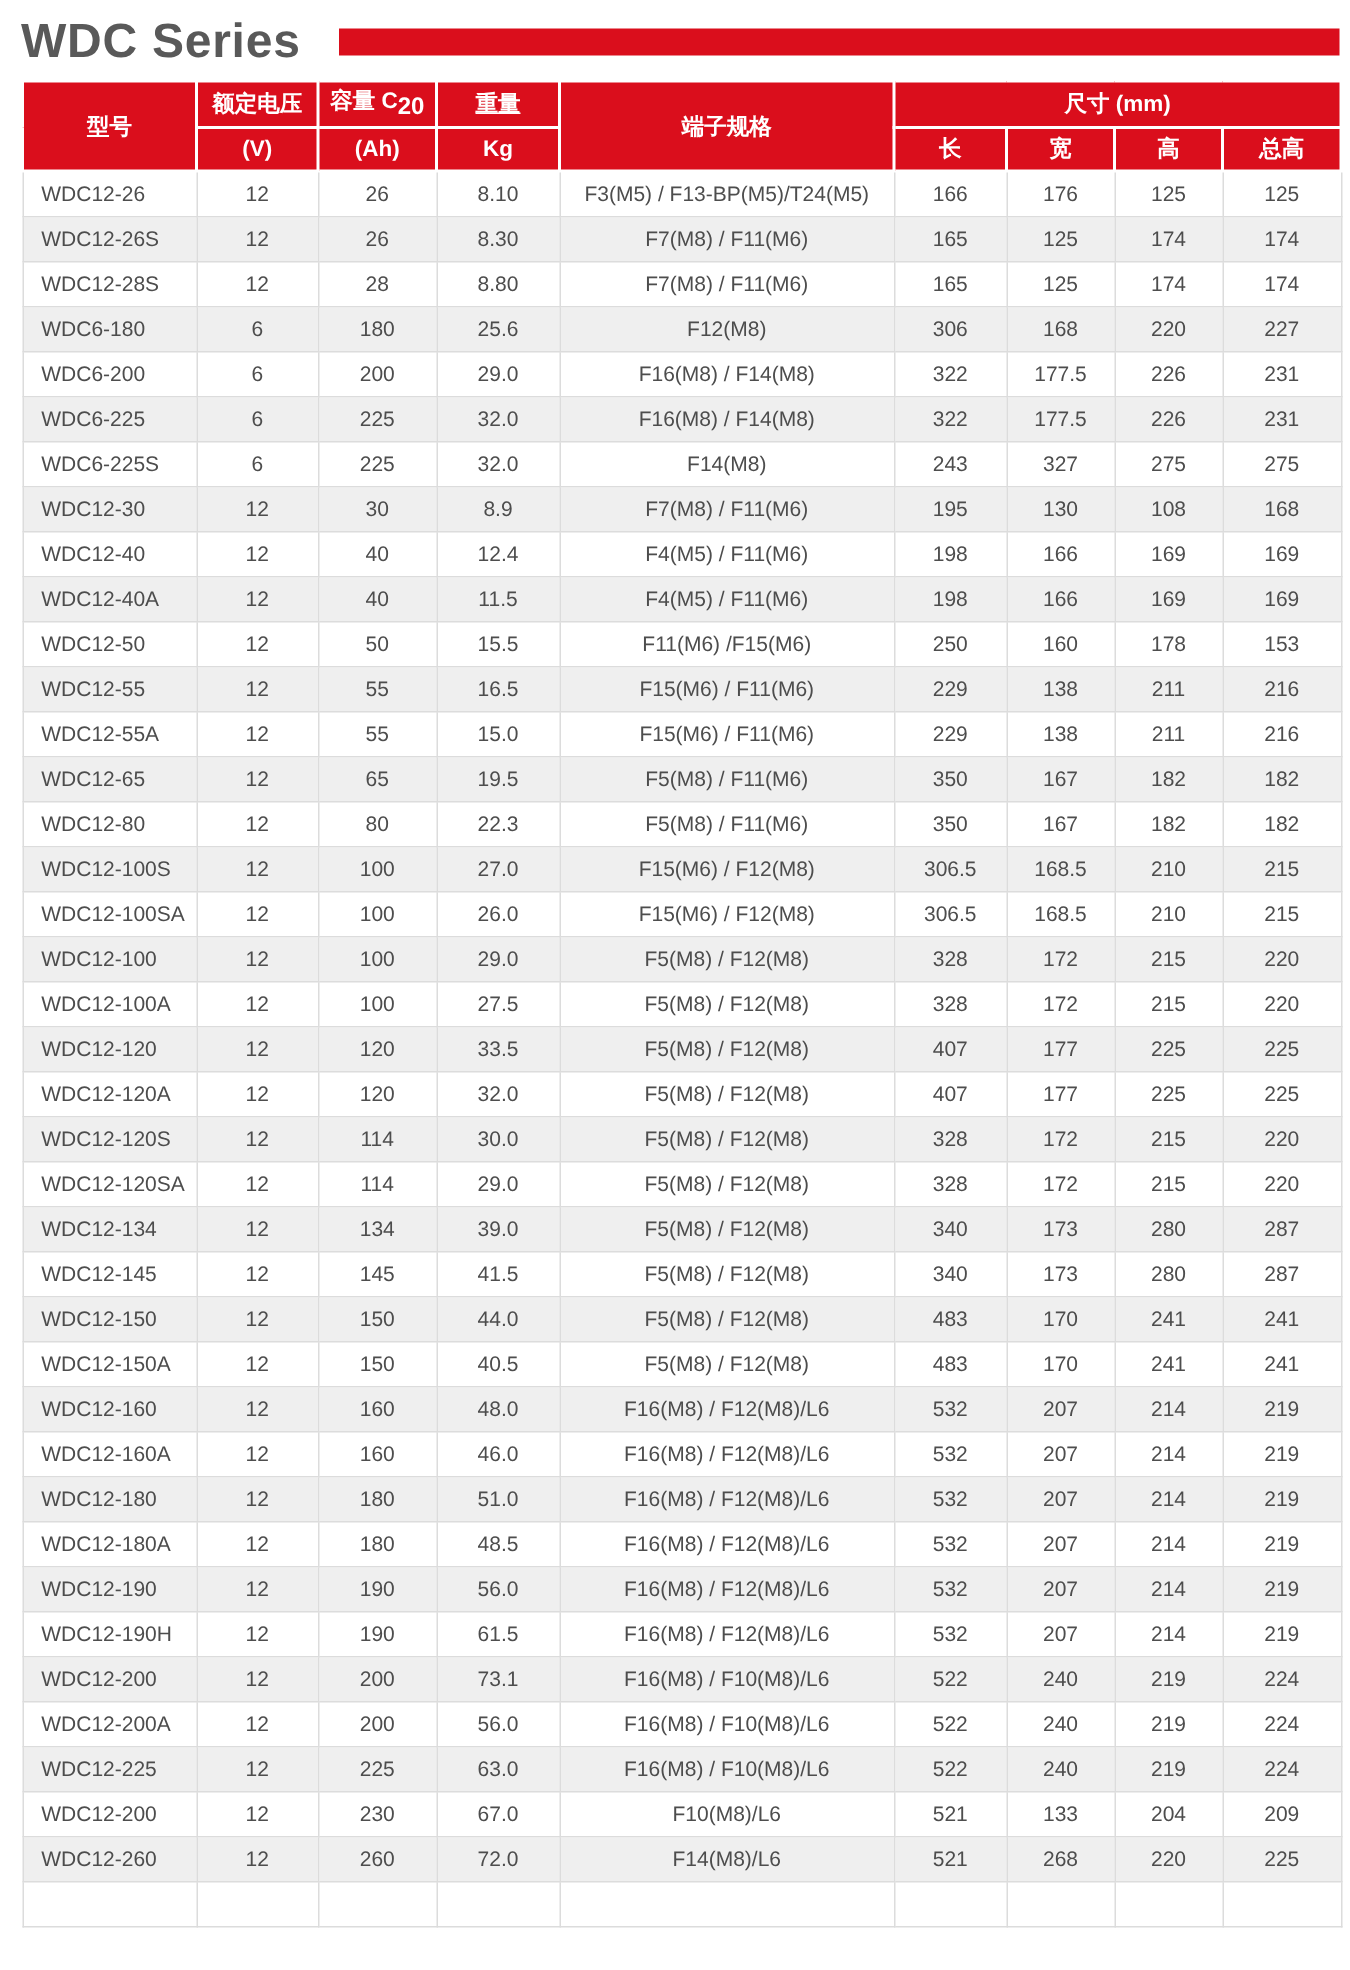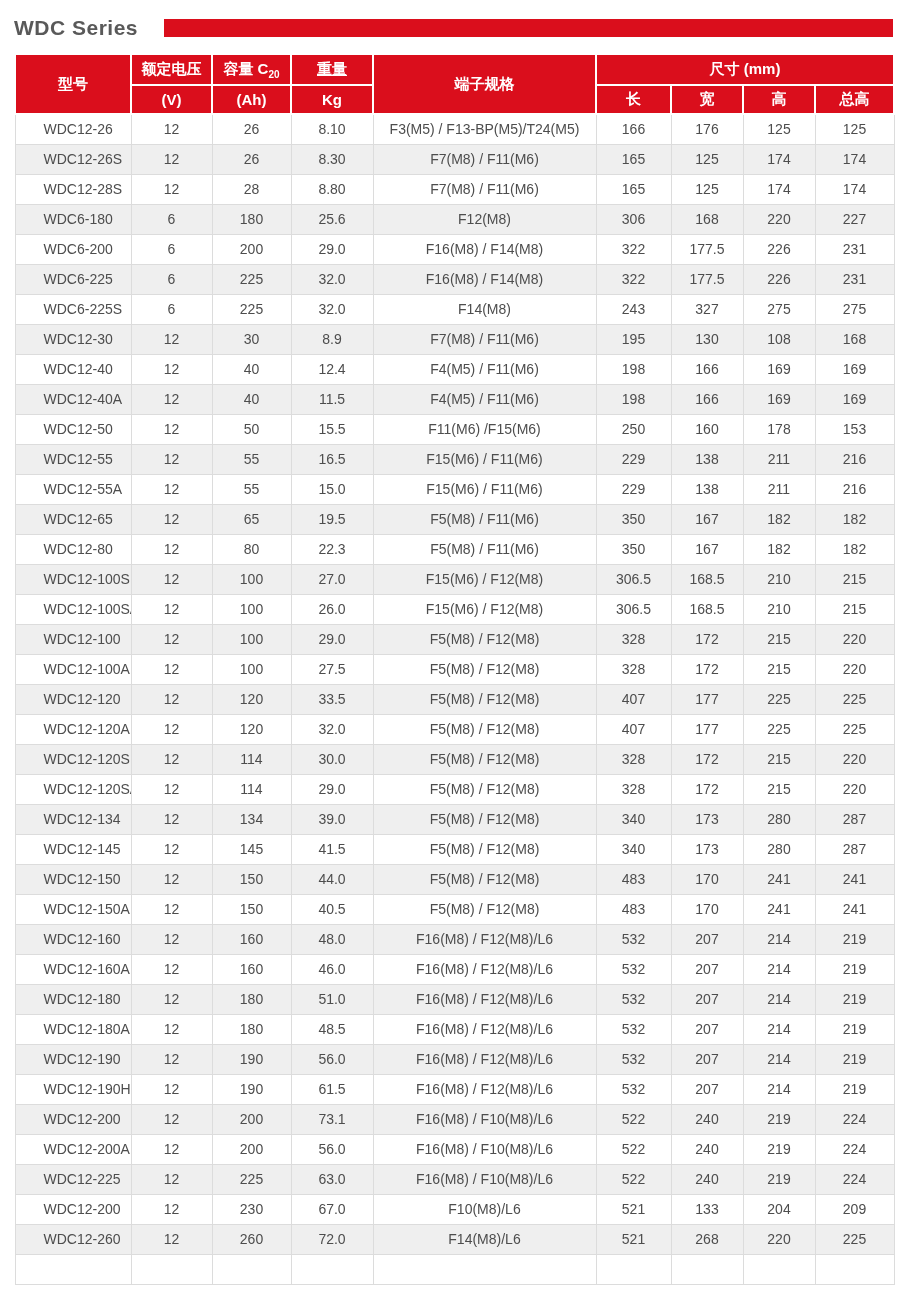--- a/index.html
+++ b/index.html
@@ -12,21 +12,21 @@
 
   .page { padding: 10px 7px 0 14px; }
 
   .title-row {
     display: flex;
     align-items: center;
     height: 35px;
     margin-bottom: 8px;
   }
   .page-title {
-    font-size: 21px;
+    font-size: 32px;
     font-weight: bold;
     color: #595959;
     letter-spacing: 0.5px;
     white-space: nowrap;
   }
   .accent-bar {
     flex: 1;
     height: 18px;
     background: #da0e1c;
     margin-left: 26px;
@@ -46,37 +46,37 @@
     font-size: 15px;
     font-weight: bold;
     border: 2px solid #ffffff;
     text-align: center;
     vertical-align: middle;
     padding: 0;
   }
   thead tr.h1 th { height: 31px; }
   thead tr.h2 th { height: 29px; }
   th.underlined .u { text-decoration: underline; margin-top: 27px; }
-  th sub { font-size: 10px; }
+  th sub { font-size: 16px; }
 
   
   tbody td {
     border: 1px solid #dcdcdc;
     height: 30px;
     font-size: 14px;
     text-align: center;
     vertical-align: middle;
     color: #4d4d4d;
     padding: 0 2px;
     white-space: nowrap;
     overflow: hidden;
   }
   tbody td.col-model {
     text-align: left;
-    padding-left: 28px;
+    padding-left: 12px;
   }
   tbody tr:nth-child(even) { background: #efefef; }
   tbody tr:nth-child(odd)  { background: #ffffff; }
 </style>
 </head>
 <body>
 
 <div class="page">
 
   <div class="title-row">

